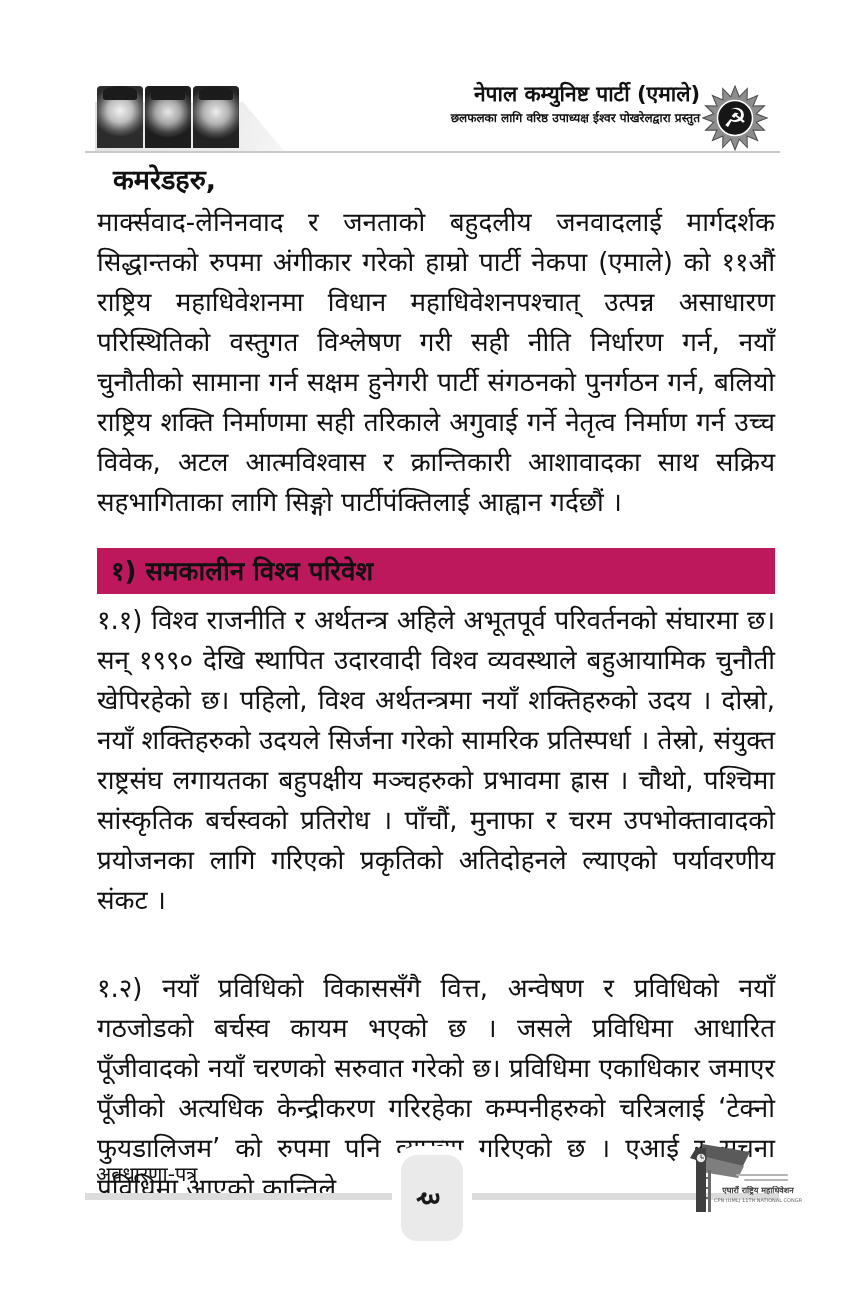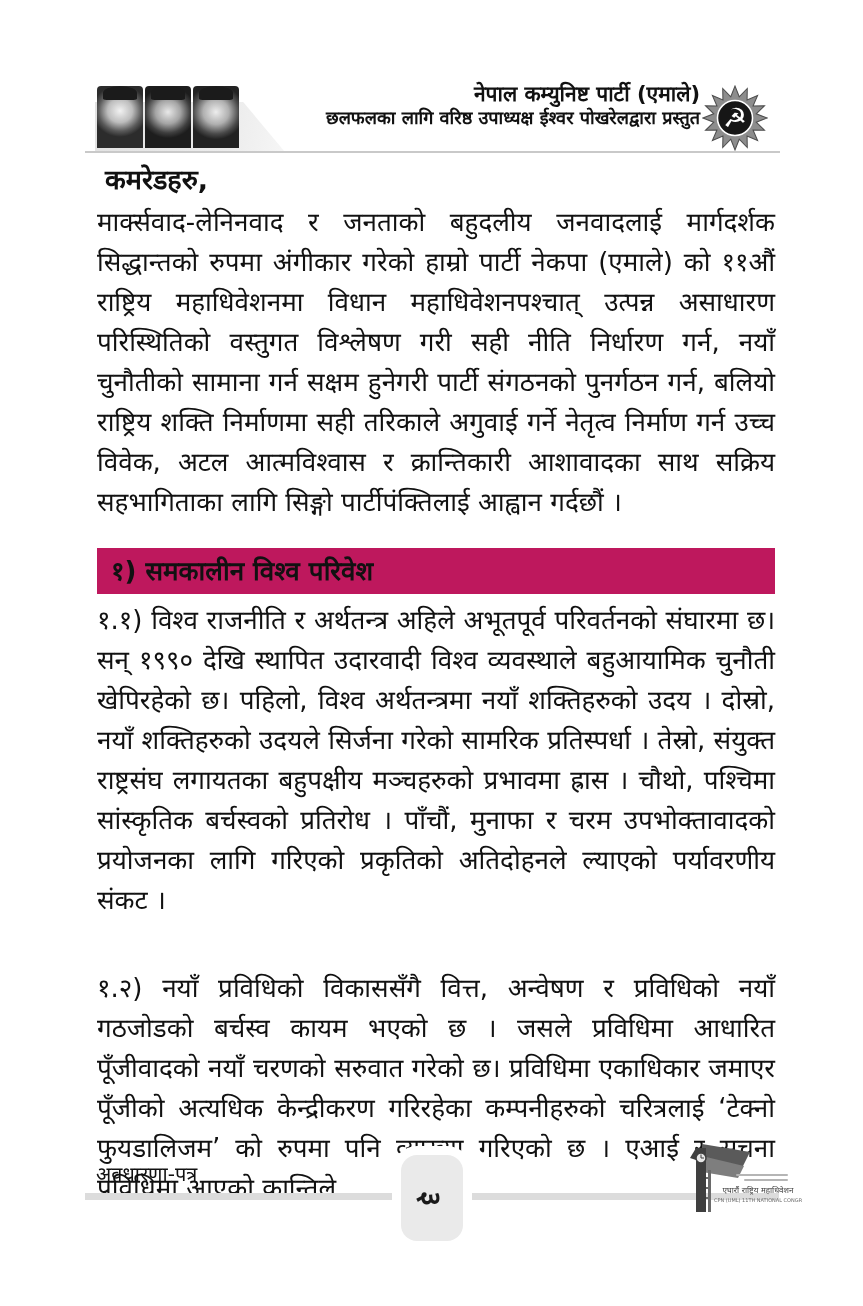--- a/index.html
+++ b/index.html
@@ -35,35 +35,35 @@
     position:absolute; left:6px; top:0; width:34px; height:14px;
     background:#1b1b1b; border-radius:50% 50% 10% 10%;
   }
 
   .header-text {
     position:absolute; left:300px; top:82px; width:400px;
     text-align:right; line-height:24px; font-weight:bold;
   }
   .header-text .l1 { font-size:21px;text-align:right; }
   .header-text .l2 { font-size:20px; }
-  .header-text .l3 { font-size:18px; }
+  .header-text .l3 { font-size:12px; }
 
   .party-emblem { position:absolute; left:702px; top:85px; width:66px; height:66px; }
 
   .header-rule {
     position:absolute; left:85px; top:151px; width:695px; height:2px;
     background:#c9c9c9;
   }
 
   
   .body-col {
     position:absolute; left:97px; top:160px; width:678px;
     font-size:26px; line-height:40px;
   }
-  .salutation { font-weight:bold; font-size:27px; margin:0 0 2px 8px; }
+  .salutation { font-weight:bold; font-size:27px; margin:0 0 2px 16px; }
   .para { text-align:justify; margin:0; }
   .section-heading {
     margin:26px 0 6px 0;
     background:#be185d;
     font-weight:bold; font-size:26px; line-height:40px;
     padding:3px 14px;
   }
   .para.gap { margin-top:48px; }
 
   
@@ -84,21 +84,21 @@
   }
   .page-num-box span {
     display:block; transform:rotate(90deg);
     font-size:30px; font-weight:bold; color:#1a1a1a;
   }
   .congress-logo {
     position:absolute; left:688px; top:1142px; width:115px; height:80px; z-index:2;
   }
   .congress-logo .cap-np {
     position:absolute; left:26px; top:44px; width:88px;
-    font-size:8px; font-weight:normal; color:#3c3c3c; text-align:center;
+    font-size:8px; font-weight:bold; color:#3c3c3c; text-align:center;
     line-height:9px; white-space:nowrap; overflow:hidden;
   }
   .congress-logo .cap-en {
     position:absolute; left:26px; top:55px; width:88px;
     font-size:5px; color:#6b6b6b; text-align:center; line-height:6px;
     white-space:nowrap; overflow:hidden;
   }
   .congress-logo .slogan-bar {
     position:absolute; background:#b5b5b5; height:2px; border-radius:1px;
   }

